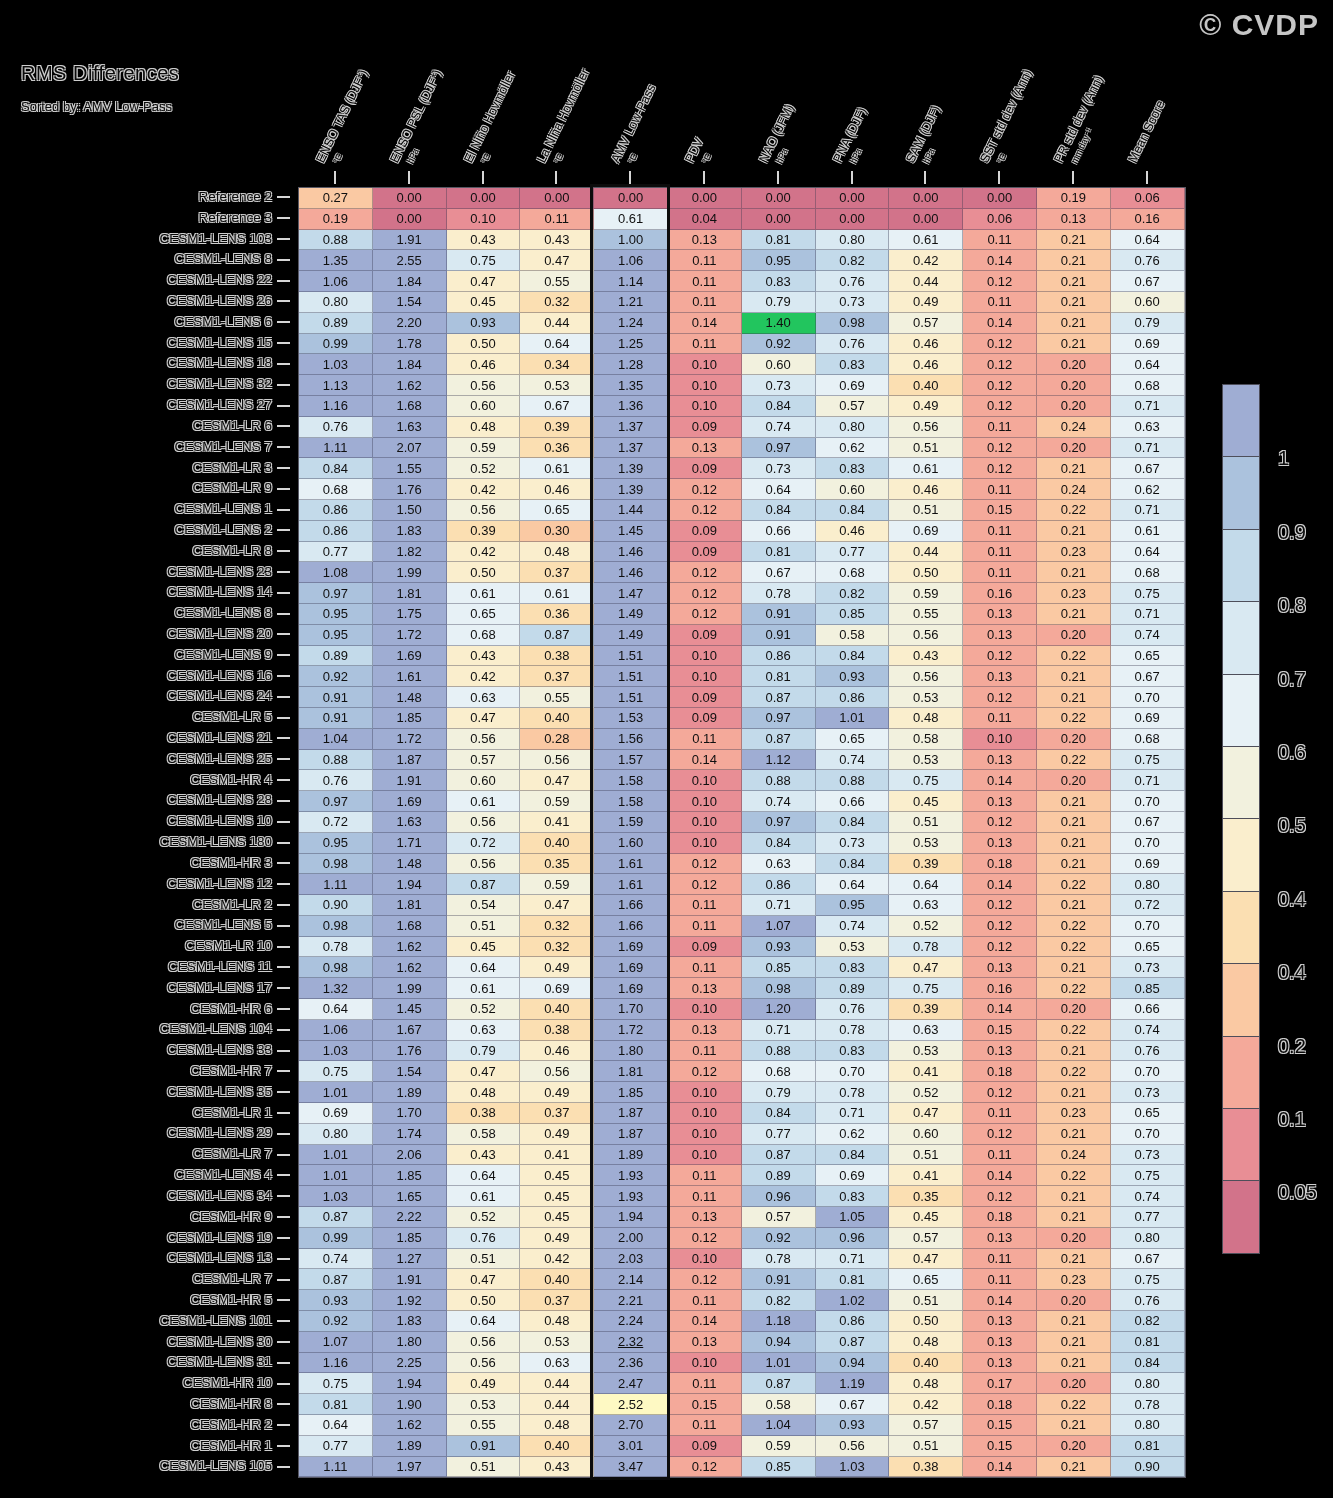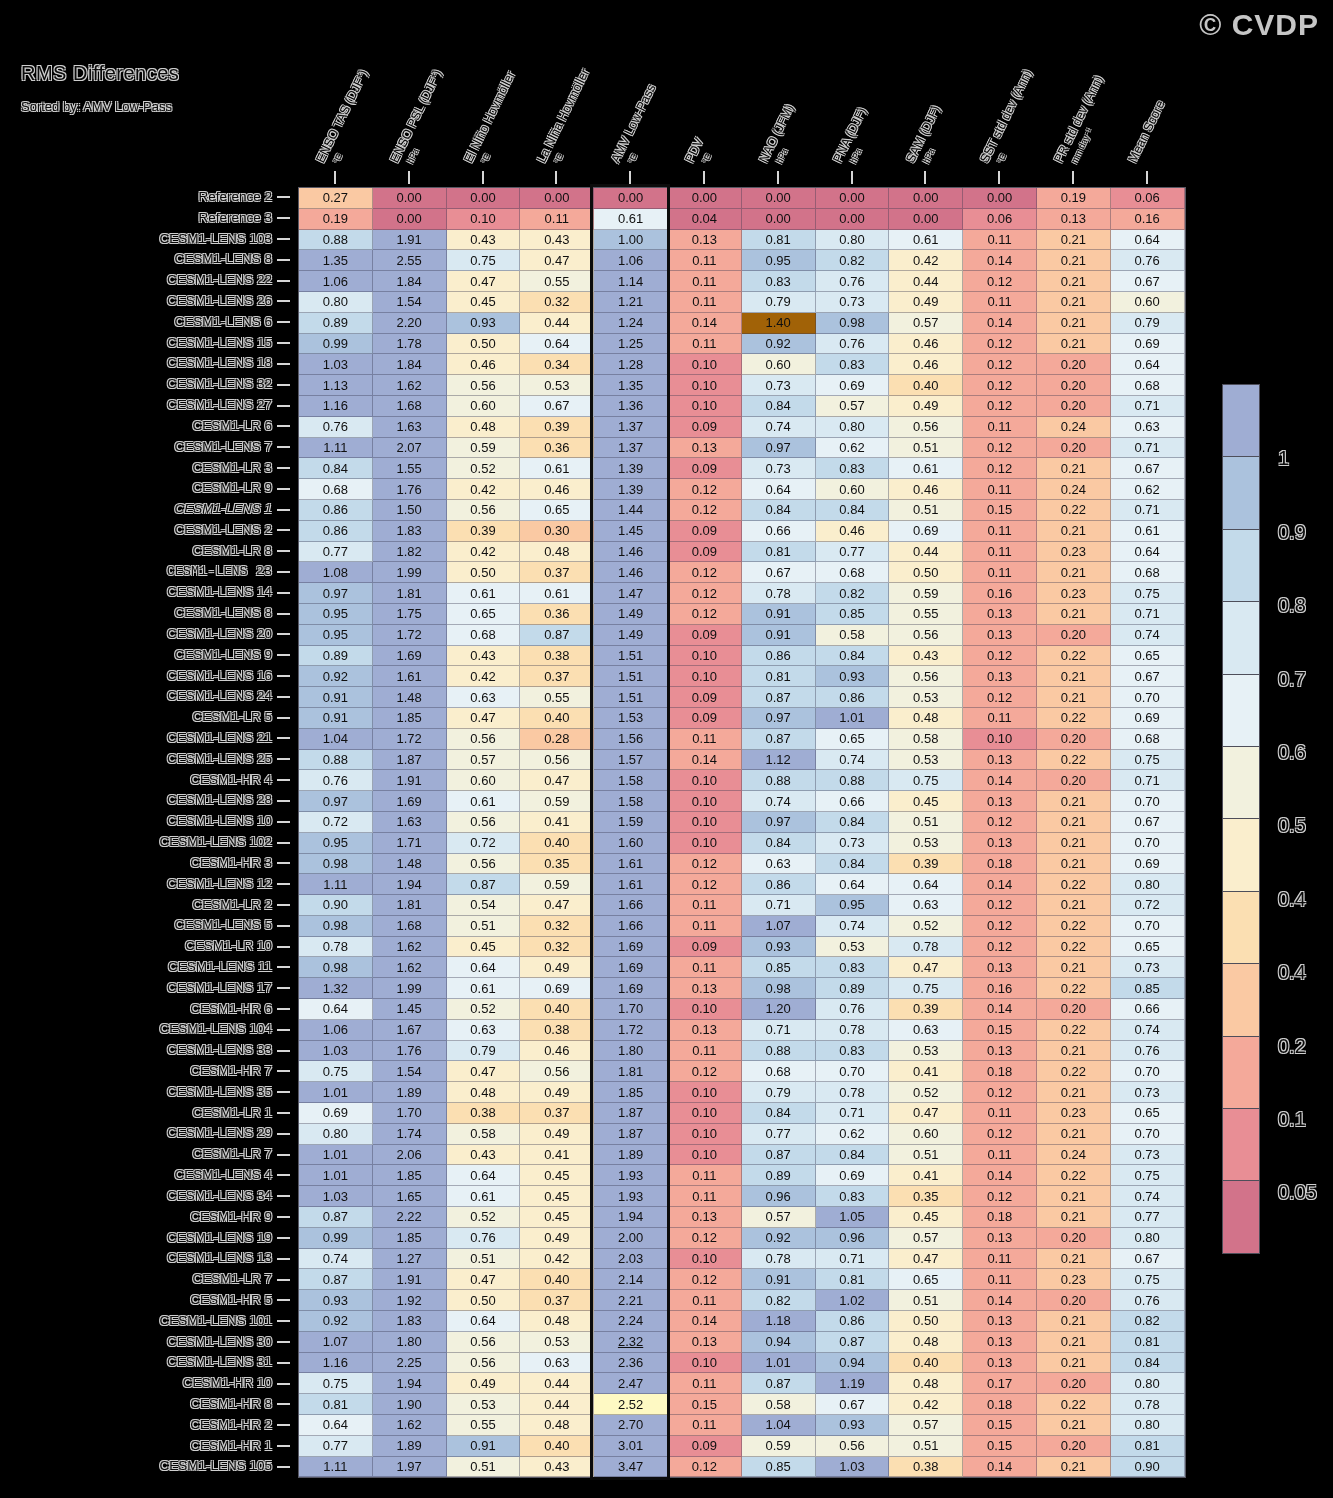--- a/index.html
+++ b/index.html
@@ -108,27 +108,27 @@
       <div class="rowlabel hollow" style="left: 0px; top: 395.1px; height: 20.81px; line-height: 20.81px;">CESM1-LENS 27</div>
       <div class="rowtick" style="left: 277px; top: 404.505px; width: 13px; height: 2px;"></div>
       <div class="rowlabel hollow" style="left: 0px; top: 415.91px; height: 20.81px; line-height: 20.81px;">CESM1-LR 6</div>
       <div class="rowtick" style="left: 277px; top: 425.315px; width: 13px; height: 2px;"></div>
       <div class="rowlabel hollow" style="left: 0px; top: 436.72px; height: 20.81px; line-height: 20.81px;">CESM1-LENS 7</div>
       <div class="rowtick" style="left: 277px; top: 446.125px; width: 13px; height: 2px;"></div>
       <div class="rowlabel hollow" style="left: 0px; top: 457.53px; height: 20.81px; line-height: 20.81px;">CESM1-LR 3</div>
       <div class="rowtick" style="left: 277px; top: 466.935px; width: 13px; height: 2px;"></div>
       <div class="rowlabel hollow" style="left: 0px; top: 478.34px; height: 20.81px; line-height: 20.81px;">CESM1-LR 9</div>
       <div class="rowtick" style="left: 277px; top: 487.745px; width: 13px; height: 2px;"></div>
-      <div class="rowlabel hollow" style="left: 0px; top: 499.15px; height: 20.81px; line-height: 20.81px; font-style: italic;">CESM1-LENS 1</div>
+      <div class="rowlabel hollow" style="left: 0px; top: 499.15px; height: 20.81px; line-height: 20.81px;">CESM1-LENS 1</div>
       <div class="rowtick" style="left: 277px; top: 508.555px; width: 13px; height: 2px;"></div>
       <div class="rowlabel hollow" style="left: 0px; top: 519.96px; height: 20.81px; line-height: 20.81px;">CESM1-LENS 2</div>
       <div class="rowtick" style="left: 277px; top: 529.365px; width: 13px; height: 2px;"></div>
       <div class="rowlabel hollow" style="left: 0px; top: 540.77px; height: 20.81px; line-height: 20.81px;">CESM1-LR 8</div>
       <div class="rowtick" style="left: 277px; top: 550.175px; width: 13px; height: 2px;"></div>
-      <div class="rowlabel hollow" style="left: 0px; top: 561.58px; height: 20.81px; line-height: 20.81px; font-family: Liberation Mono, monospace;">CESM1-LENS 23</div>
+      <div class="rowlabel hollow" style="left: 0px; top: 561.58px; height: 20.81px; line-height: 20.81px;">CESM1-LENS 23</div>
       <div class="rowtick" style="left: 277px; top: 570.985px; width: 13px; height: 2px;"></div>
       <div class="rowlabel hollow" style="left: 0px; top: 582.39px; height: 20.81px; line-height: 20.81px;">CESM1-LENS 14</div>
       <div class="rowtick" style="left: 277px; top: 591.795px; width: 13px; height: 2px;"></div>
       <div class="rowlabel hollow" style="left: 0px; top: 603.2px; height: 20.81px; line-height: 20.81px;">CESM1-LENS 8</div>
       <div class="rowtick" style="left: 277px; top: 612.605px; width: 13px; height: 2px;"></div>
       <div class="rowlabel hollow" style="left: 0px; top: 624.01px; height: 20.81px; line-height: 20.81px;">CESM1-LENS 20</div>
       <div class="rowtick" style="left: 277px; top: 633.415px; width: 13px; height: 2px;"></div>
       <div class="rowlabel hollow" style="left: 0px; top: 644.82px; height: 20.81px; line-height: 20.81px;">CESM1-LENS 9</div>
       <div class="rowtick" style="left: 277px; top: 654.225px; width: 13px; height: 2px;"></div>
       <div class="rowlabel hollow" style="left: 0px; top: 665.63px; height: 20.81px; line-height: 20.81px;">CESM1-LENS 16</div>
@@ -140,21 +140,21 @@
       <div class="rowlabel hollow" style="left: 0px; top: 728.06px; height: 20.81px; line-height: 20.81px;">CESM1-LENS 21</div>
       <div class="rowtick" style="left: 277px; top: 737.465px; width: 13px; height: 2px;"></div>
       <div class="rowlabel hollow" style="left: 0px; top: 748.87px; height: 20.81px; line-height: 20.81px;">CESM1-LENS 25</div>
       <div class="rowtick" style="left: 277px; top: 758.275px; width: 13px; height: 2px;"></div>
       <div class="rowlabel hollow" style="left: 0px; top: 769.68px; height: 20.81px; line-height: 20.81px;">CESM1-HR 4</div>
       <div class="rowtick" style="left: 277px; top: 779.085px; width: 13px; height: 2px;"></div>
       <div class="rowlabel hollow" style="left: 0px; top: 790.49px; height: 20.81px; line-height: 20.81px;">CESM1-LENS 28</div>
       <div class="rowtick" style="left: 277px; top: 799.895px; width: 13px; height: 2px;"></div>
       <div class="rowlabel hollow" style="left: 0px; top: 811.3px; height: 20.81px; line-height: 20.81px;">CESM1-LENS 10</div>
       <div class="rowtick" style="left: 277px; top: 820.705px; width: 13px; height: 2px;"></div>
-      <div class="rowlabel hollow" style="left: 0px; top: 832.11px; height: 20.81px; line-height: 20.81px;">CESM1-LENS 102</div>
+      <div class="rowlabel hollow" style="left: 0px; top: 832.11px; height: 20.81px; line-height: 20.81px;">CESM1-LENS 180</div>
       <div class="rowtick" style="left: 277px; top: 841.515px; width: 13px; height: 2px;"></div>
       <div class="rowlabel hollow" style="left: 0px; top: 852.92px; height: 20.81px; line-height: 20.81px;">CESM1-HR 3</div>
       <div class="rowtick" style="left: 277px; top: 862.325px; width: 13px; height: 2px;"></div>
       <div class="rowlabel hollow" style="left: 0px; top: 873.73px; height: 20.81px; line-height: 20.81px;">CESM1-LENS 12</div>
       <div class="rowtick" style="left: 277px; top: 883.135px; width: 13px; height: 2px;"></div>
       <div class="rowlabel hollow" style="left: 0px; top: 894.54px; height: 20.81px; line-height: 20.81px;">CESM1-LR 2</div>
       <div class="rowtick" style="left: 277px; top: 903.945px; width: 13px; height: 2px;"></div>
       <div class="rowlabel hollow" style="left: 0px; top: 915.35px; height: 20.81px; line-height: 20.81px;">CESM1-LENS 5</div>
       <div class="rowtick" style="left: 277px; top: 924.755px; width: 13px; height: 2px;"></div>
       <div class="rowlabel hollow" style="left: 0px; top: 936.16px; height: 20.81px; line-height: 20.81px;">CESM1-LR 10</div>
@@ -282,21 +282,21 @@
       <div class="cell" style="background: rgb(250, 238, 205);">0.49</div>
       <div class="cell" style="background: rgb(244, 169, 154);">0.11</div>
       <div class="cell" style="background: rgb(250, 201, 163);">0.21</div>
       <div class="cell" style="background: rgb(242, 241, 222);">0.60</div>
       <div class="cell" style="background: rgb(195, 218, 234);">0.89</div>
       <div class="cell" style="background: rgb(159, 173, 211);">2.20</div>
       <div class="cell" style="background: rgb(171, 194, 221);">0.93</div>
       <div class="cell" style="background: rgb(250, 238, 205);">0.44</div>
       <div class="cell" style="background: rgb(159, 173, 211);">1.24</div>
       <div class="cell" style="background: rgb(244, 169, 154);">0.14</div>
-      <div class="cell" style="background: #a16207;">1.40</div>
+      <div class="cell" style="background: #22c55e;">1.40</div>
       <div class="cell" style="background: rgb(171, 194, 221);">0.98</div>
       <div class="cell" style="background: rgb(242, 241, 222);">0.57</div>
       <div class="cell" style="background: rgb(244, 169, 154);">0.14</div>
       <div class="cell" style="background: rgb(250, 201, 163);">0.21</div>
       <div class="cell" style="background: rgb(217, 233, 242);">0.79</div>
       <div class="cell" style="background: rgb(171, 194, 221);">0.99</div>
       <div class="cell" style="background: rgb(159, 173, 211);">1.78</div>
       <div class="cell" style="background: rgb(250, 238, 205);">0.50</div>
       <div class="cell" style="background: rgb(231, 241, 246);">0.64</div>
       <div class="cell" style="background: rgb(159, 173, 211);">1.25</div>

